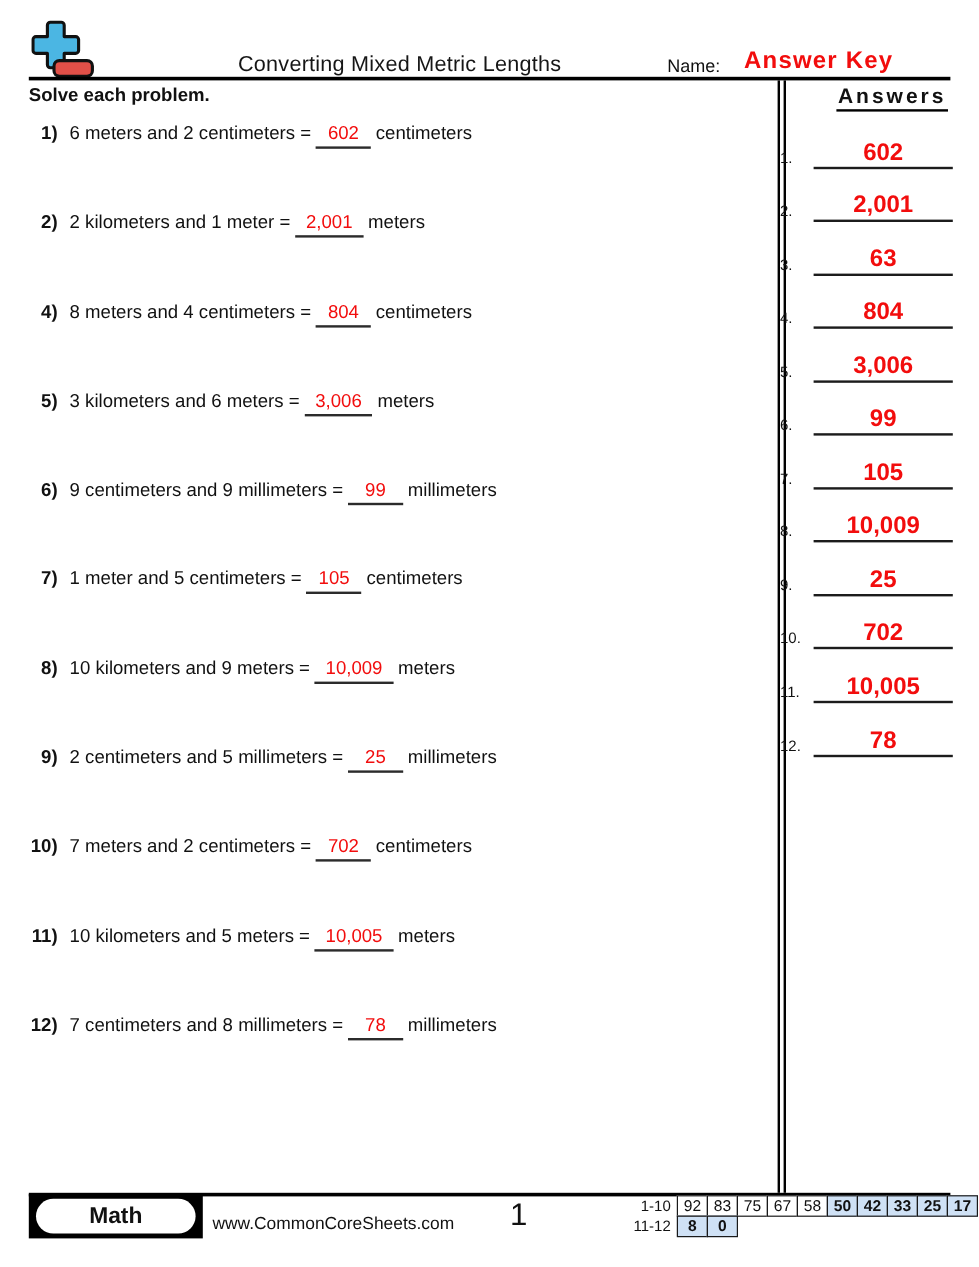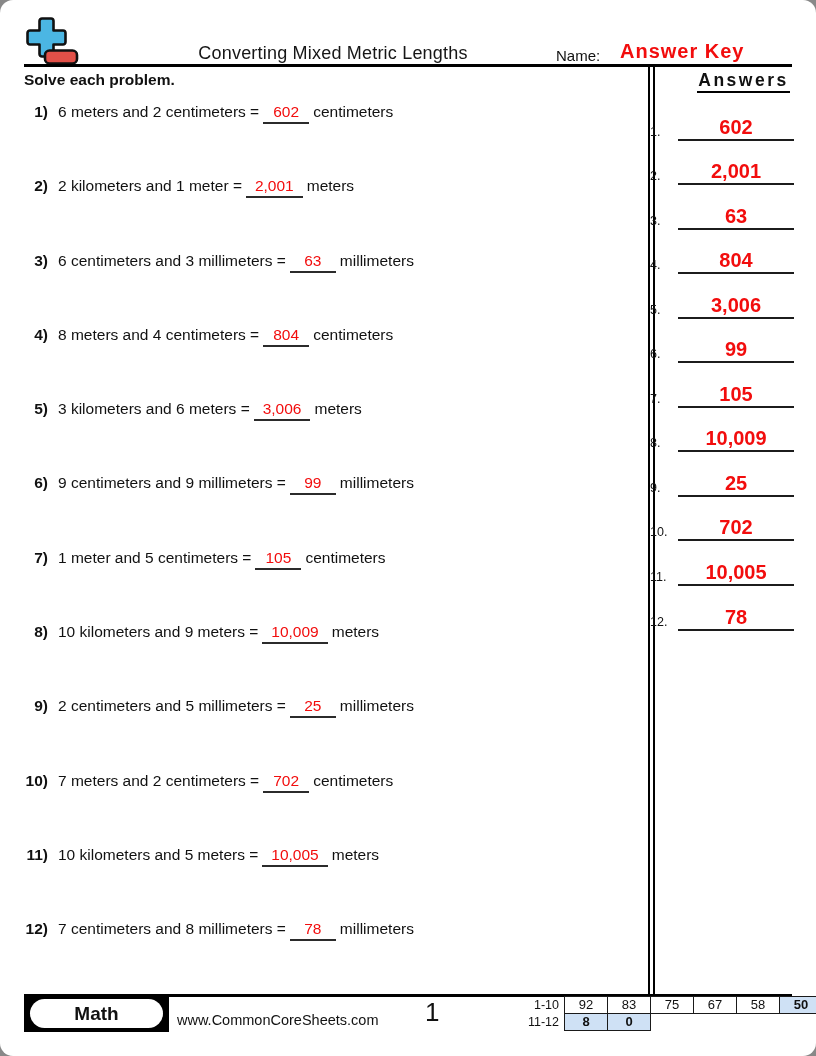--- a/index.html
+++ b/index.html
@@ -12,21 +12,20 @@
   *{box-sizing:border-box;margin:0;padding:0;}
   html,body{background:#888;}
   .page{
     position:relative;
     width:816px;height:1056px;
     margin:0 auto;
     background:#fff;
     font-family:"Liberation Sans", sans-serif;
     color:var(--ink);
     overflow:hidden;
-    border-radius:13px;
   }
   
   .logo{position:absolute;left:26px;top:16px;width:54px;height:50px;}
   .doc-title{
     position:absolute;left:160px;top:43px;width:346px;
     text-align:center;font-size:18px;letter-spacing:.2px;color:#161616;
   }
   .name-label{position:absolute;left:556px;top:47px;font-size:15px;}
   .answer-key{
     position:absolute;left:620px;top:40px;width:160px;text-align:left;
@@ -69,21 +68,21 @@
     position:absolute;left:6px;right:6px;top:4px;bottom:4px;background:#fff;border-radius:15px;
     display:flex;align-items:center;justify-content:center;font-weight:bold;font-size:19px;
   }
   .website{position:absolute;left:177px;top:1012px;font-size:14.5px;}
   .page-number{position:absolute;left:425px;top:997px;font-size:26px;}
   .score-table{position:absolute;left:519px;top:996px;}
   .score-row{display:flex;}
   .score-row + .score-row{margin-top:-1px;}
   .score-label{width:46px;text-align:right;padding-right:6px;font-size:12.5px;line-height:18px;}
   .score-cell{
-    width:44px;height:18px;border:1px solid #1a1a1a;margin-left:-1px;
+    width:26px;height:18px;border:1px solid #1a1a1a;margin-left:-1px;
     text-align:center;font-size:13px;line-height:16px;background:#fff;
   }
   .score-cell.hl{background:var(--cellblue);font-weight:bold;}
 </style>
 </head>
 <body>
 
 <div class="page">
 
   <svg class="logo" viewBox="0 0 54 50" aria-hidden="true">
@@ -98,23 +97,20 @@
   <div class="instruction">Solve each problem.</div>
 
   <div class="v-divider"></div>
 
   <div class="problems">
     <div class="problem">
       <span class="p-num">1)</span><span>6 meters and 2 centimeters =</span><span class="blank"><span>602</span></span><span>centimeters</span>
     </div>
     <div class="problem">
       <span class="p-num">2)</span><span>2 kilometers and 1 meter =</span><span class="blank"><span>2,001</span></span><span>meters</span>
-    </div>
-    <div class="problem">
-      <span class="p-num">3)</span><span>6 centimeters and 3 millimeters =</span><span class="blank"><span>63</span></span><span>millimeters</span>
     </div>
     <div class="problem">
       <span class="p-num">4)</span><span>8 meters and 4 centimeters =</span><span class="blank"><span>804</span></span><span>centimeters</span>
     </div>
     <div class="problem">
       <span class="p-num">5)</span><span>3 kilometers and 6 meters =</span><span class="blank"><span>3,006</span></span><span>meters</span>
     </div>
     <div class="problem">
       <span class="p-num">6)</span><span>9 centimeters and 9 millimeters =</span><span class="blank"><span>99</span></span><span>millimeters</span>
     </div>

